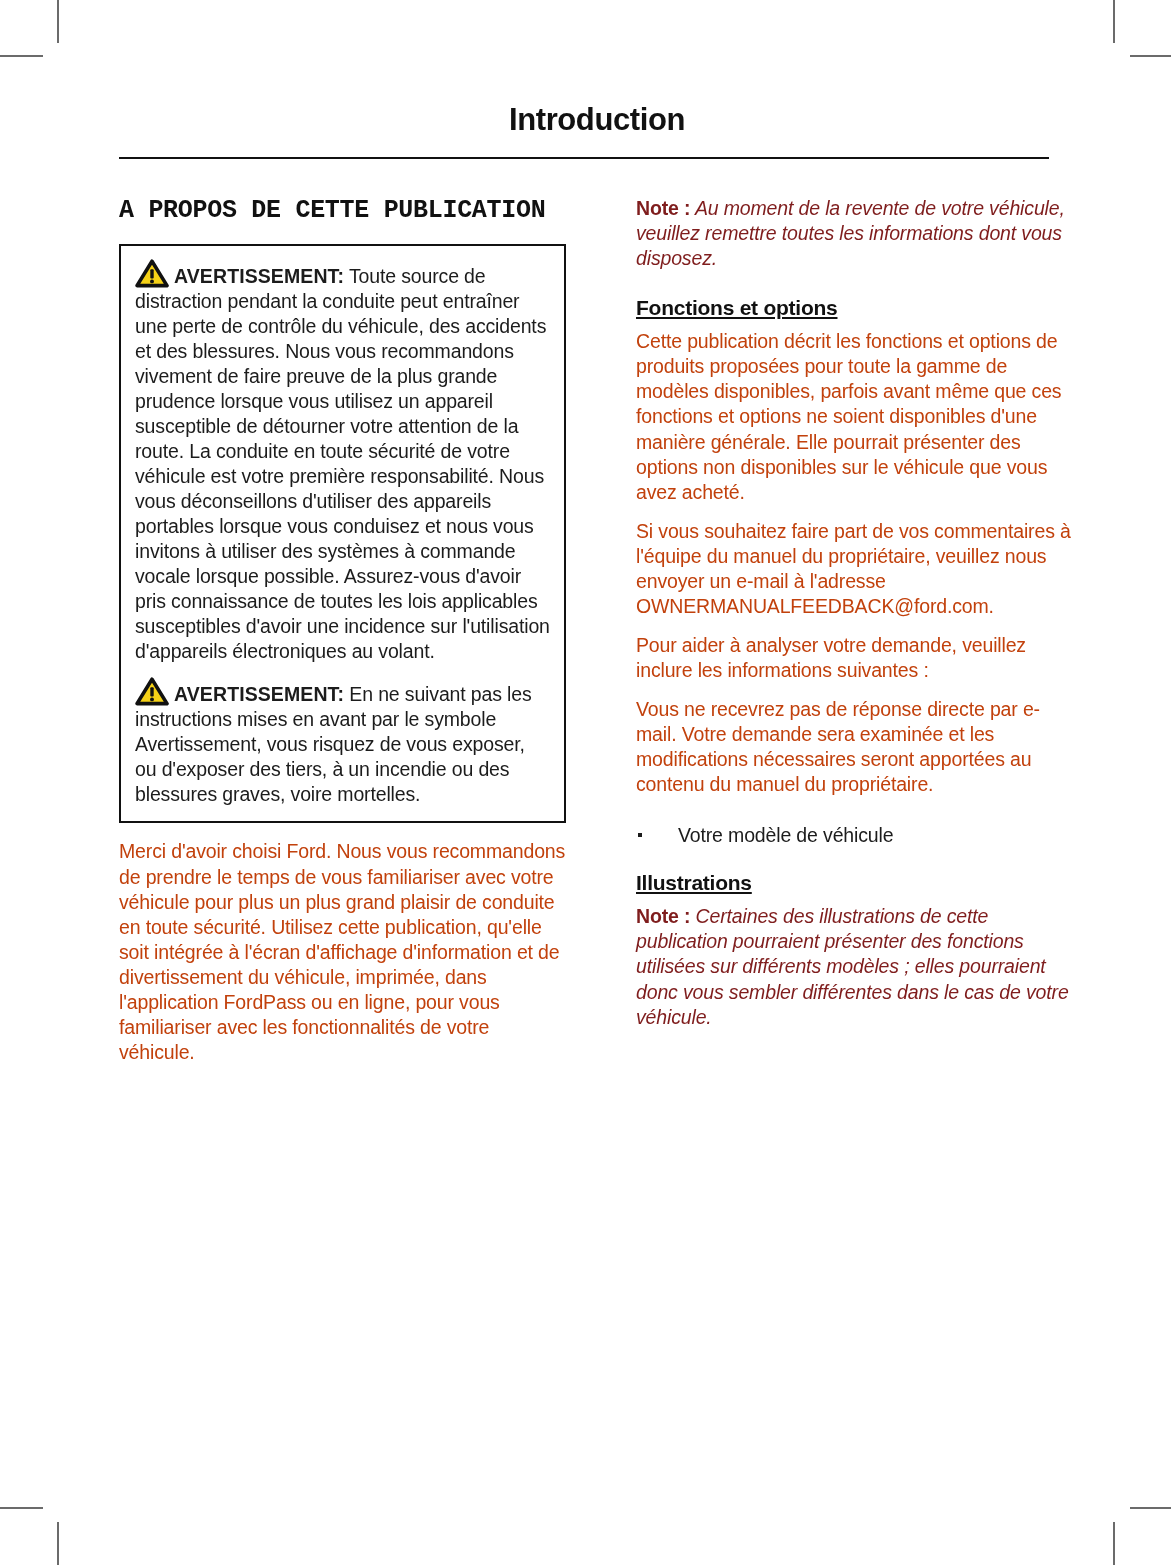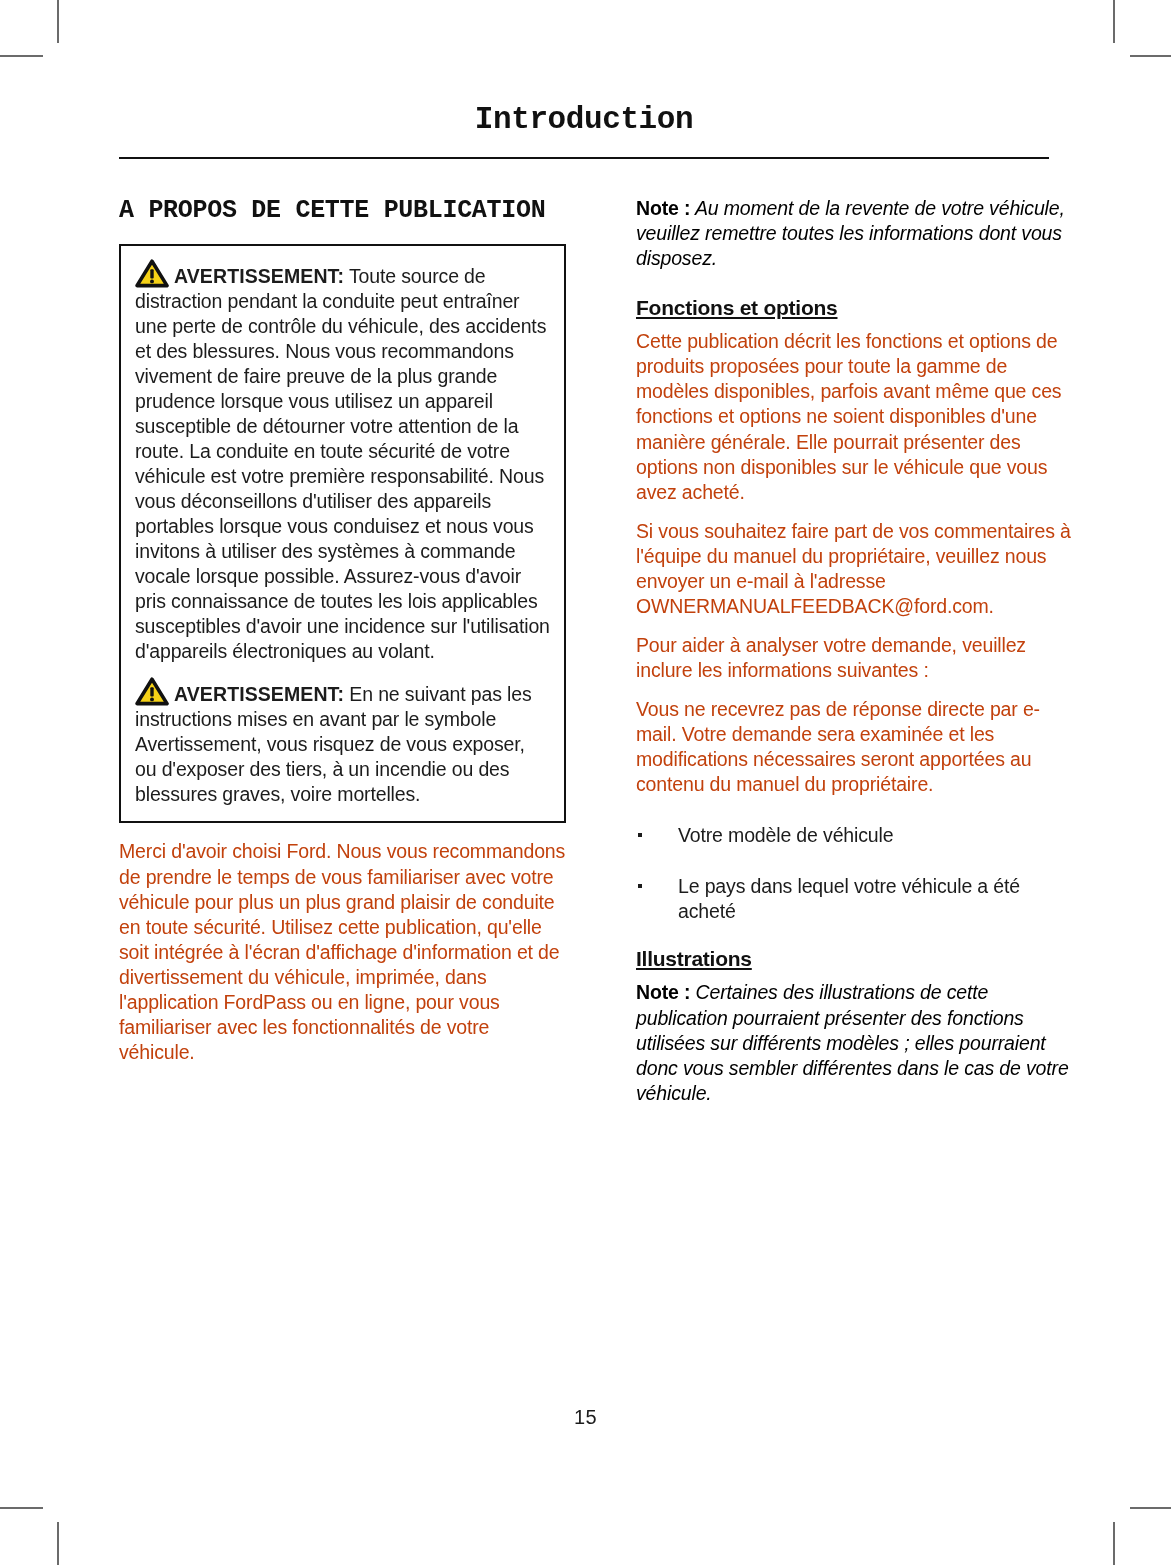--- a/index.html
+++ b/index.html
@@ -30,24 +30,23 @@
   .crop-tr-v { left: 1113px; top: 0;      height: 43px; }
   .crop-tr-h { left: 1130px; top: 55px;   width: 41px;  }
   .crop-bl-v { left: 57px;   top: 1522px; height: 43px; }
   .crop-bl-h { left: 0;      top: 1507px; width: 43px;  }
   .crop-br-v { left: 1113px; top: 1522px; height: 43px; }
   .crop-br-h { left: 1130px; top: 1507px; width: 41px;  }
 
   
   .header {
     position: absolute;
-    left: 119px;
+    left: 132px;
     top: 103px;
     width: 930px;
-    font-family: Liberation Mono, monospace;
   }
   .header-title {
     text-align: center;
     font-size: 31px;
     font-weight: bold;
     letter-spacing: -0.4px;
     color: #111111;
     line-height: 1.1;
   }
   .header-rule {
@@ -99,21 +98,21 @@
     color: #c2410c;
   }
   p.body:last-child { margin-bottom: 0; }
 
   p.note {
     margin: 0 0 14px 0;
     font-size: 19.5px;
     line-height: 1.285;
     letter-spacing: -0.15px;
     font-style: italic;
-    color: #000000;
+    color: #7f1d1d;
   }
   p.note .note-label {
     font-style: normal;
     font-weight: bold;
   }
 
   
   .warning-box {
     border: 2.5px solid #111111;
     padding: 13px 14px 14px 14px;
@@ -242,29 +241,24 @@
 
       <p class="body">Si vous souhaitez faire part de vos commentaires à l'équipe du manuel du propriétaire, veuillez nous envoyer un e-mail à l'adresse OWNERMANUALFEEDBACK@ford.com.</p>
       <p class="body">Pour aider à analyser votre demande, veuillez inclure les informations suivantes :</p>
       <p class="body">Vous ne recevrez pas de réponse directe par e-mail. Votre demande sera examinée et les modifications nécessaires seront apportées au contenu du manuel du propriétaire.</p>
 
       <ul class="bullets">
         <li>
           <span class="dot"></span>
           <span>Votre modèle de véhicule</span>
         </li>
-        <li>
-          <span class="dot"></span>
-          <span>Le pays dans lequel votre véhicule a été acheté</span>
-        </li>
       </ul>
 
       <h2 class="sub-head">Illustrations</h2>
       <p class="note">
         <span class="note-label">Note :</span><span> Certaines des illustrations de cette publication pourraient présenter des fonctions utilisées sur différents modèles ; elles pourraient donc vous sembler différentes dans le cas de votre véhicule.</span>
       </p>
 
     </div>
   </div>
 
-  <div class="folio">15</div>
 
 </div>
 
 </body></html>

